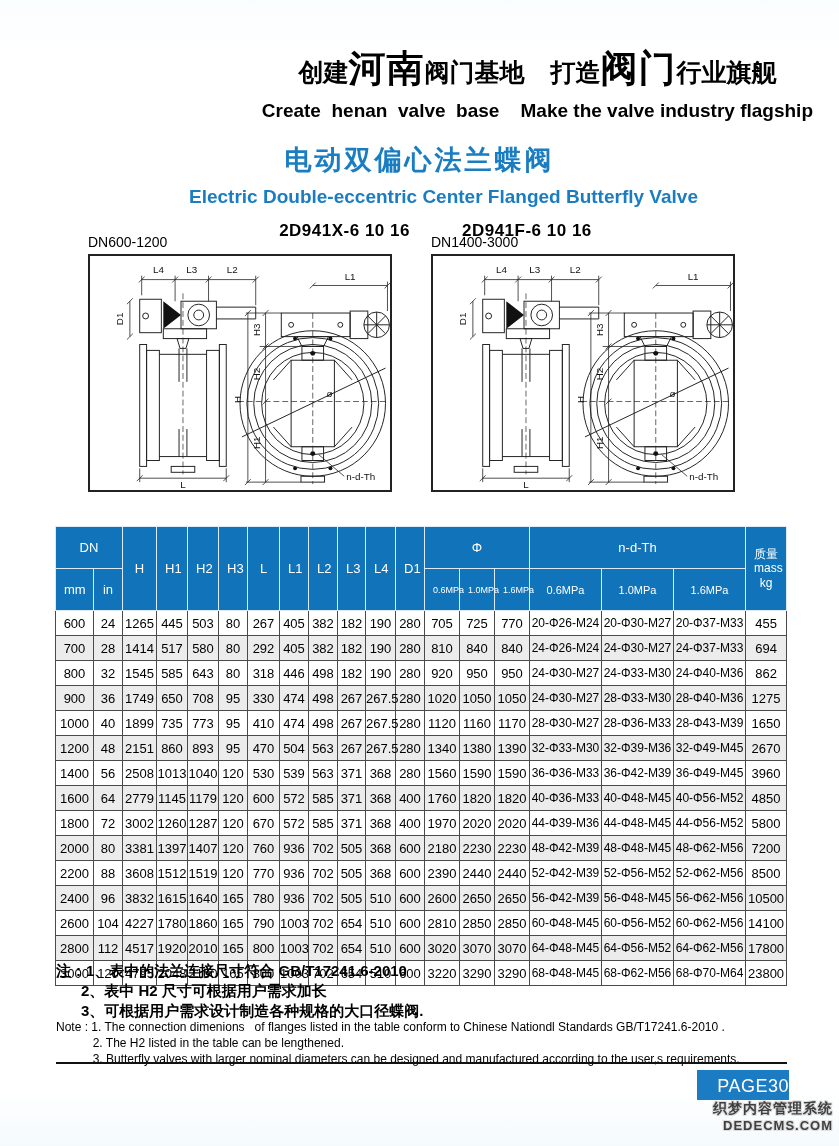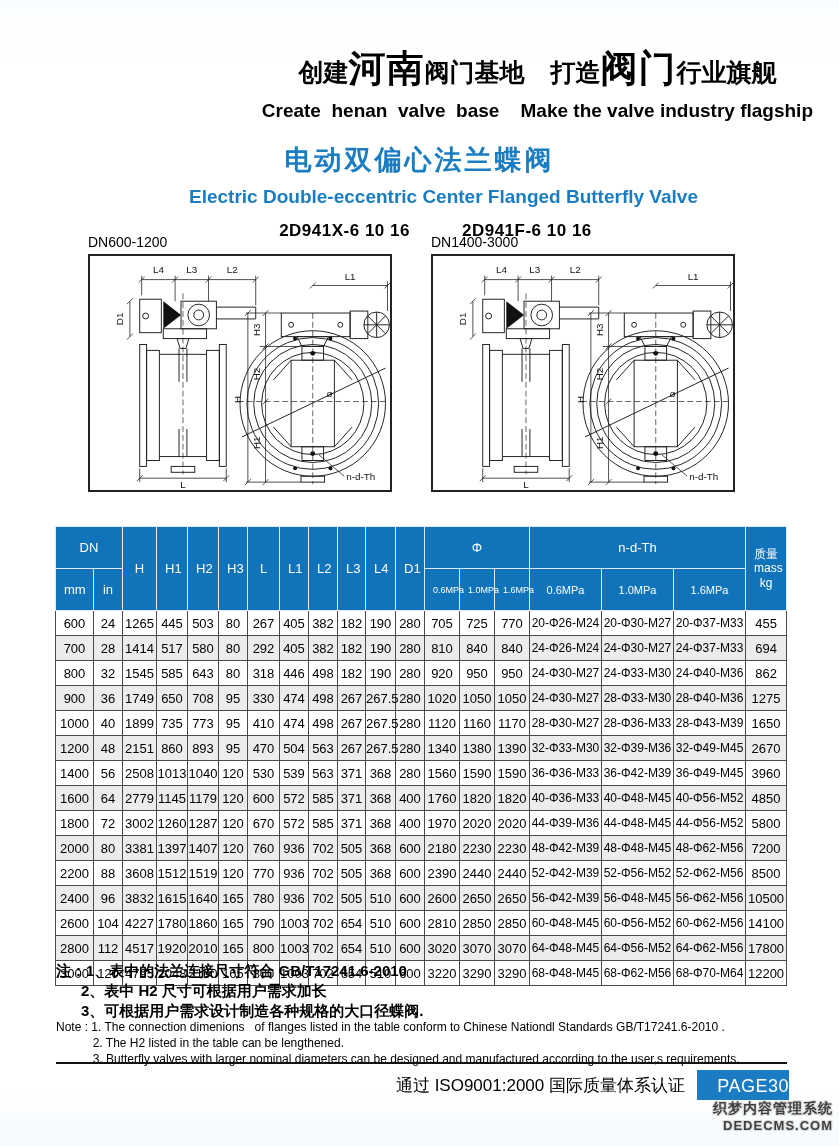--- a/index.html
+++ b/index.html
@@ -575,38 +575,37 @@
             <td>702</td>
             <td>654</td>
             <td>510</td>
             <td>600</td>
             <td>3220</td>
             <td>3290</td>
             <td>3290</td>
             <td>68-Φ48-M45</td>
             <td>68-Φ62-M56</td>
             <td>68-Φ70-M64</td>
-            <td>12200</td>
+            <td>23800</td>
           </tr>
         </tbody>
     </table>
   </div>
 
   <div class="notes">
     <div class="note-line cn">注：1、表中的法兰连接尺寸符合 GB/T17241.6-2010</div>
     <div class="note-line cn">      2、表中 H2 尺寸可根据用户需求加长</div>
     <div class="note-line cn">      3、可根据用户需求设计制造各种规格的大口径蝶阀.</div>
     <div class="note-line en">Note : 1. The connection dimenions   of flanges listed in the table conform to Chinese Nationdl Standards GB/T17241.6-2010 .</div>
     <div class="note-line en">           2. The H2 listed in the table can be lengthened.</div>
     <div class="note-line en">           3. Butterfly valves with larger nominal diameters can be designed and manufactured according to the user,s requirements.</div>
   </div>
 
   <div class="footer-rule"></div>
   <div class="footer-row">
-    <span class="cert">通过 ISO9001:2000 国际质量体系认证</span>
     <span class="page-badge">PAGE30</span>
   </div>
 
   <div class="watermark">
     <div class="w1">织梦内容管理系统</div>
     <div class="w2">DEDECMS.COM</div>
   </div>
 
 </div>
 

